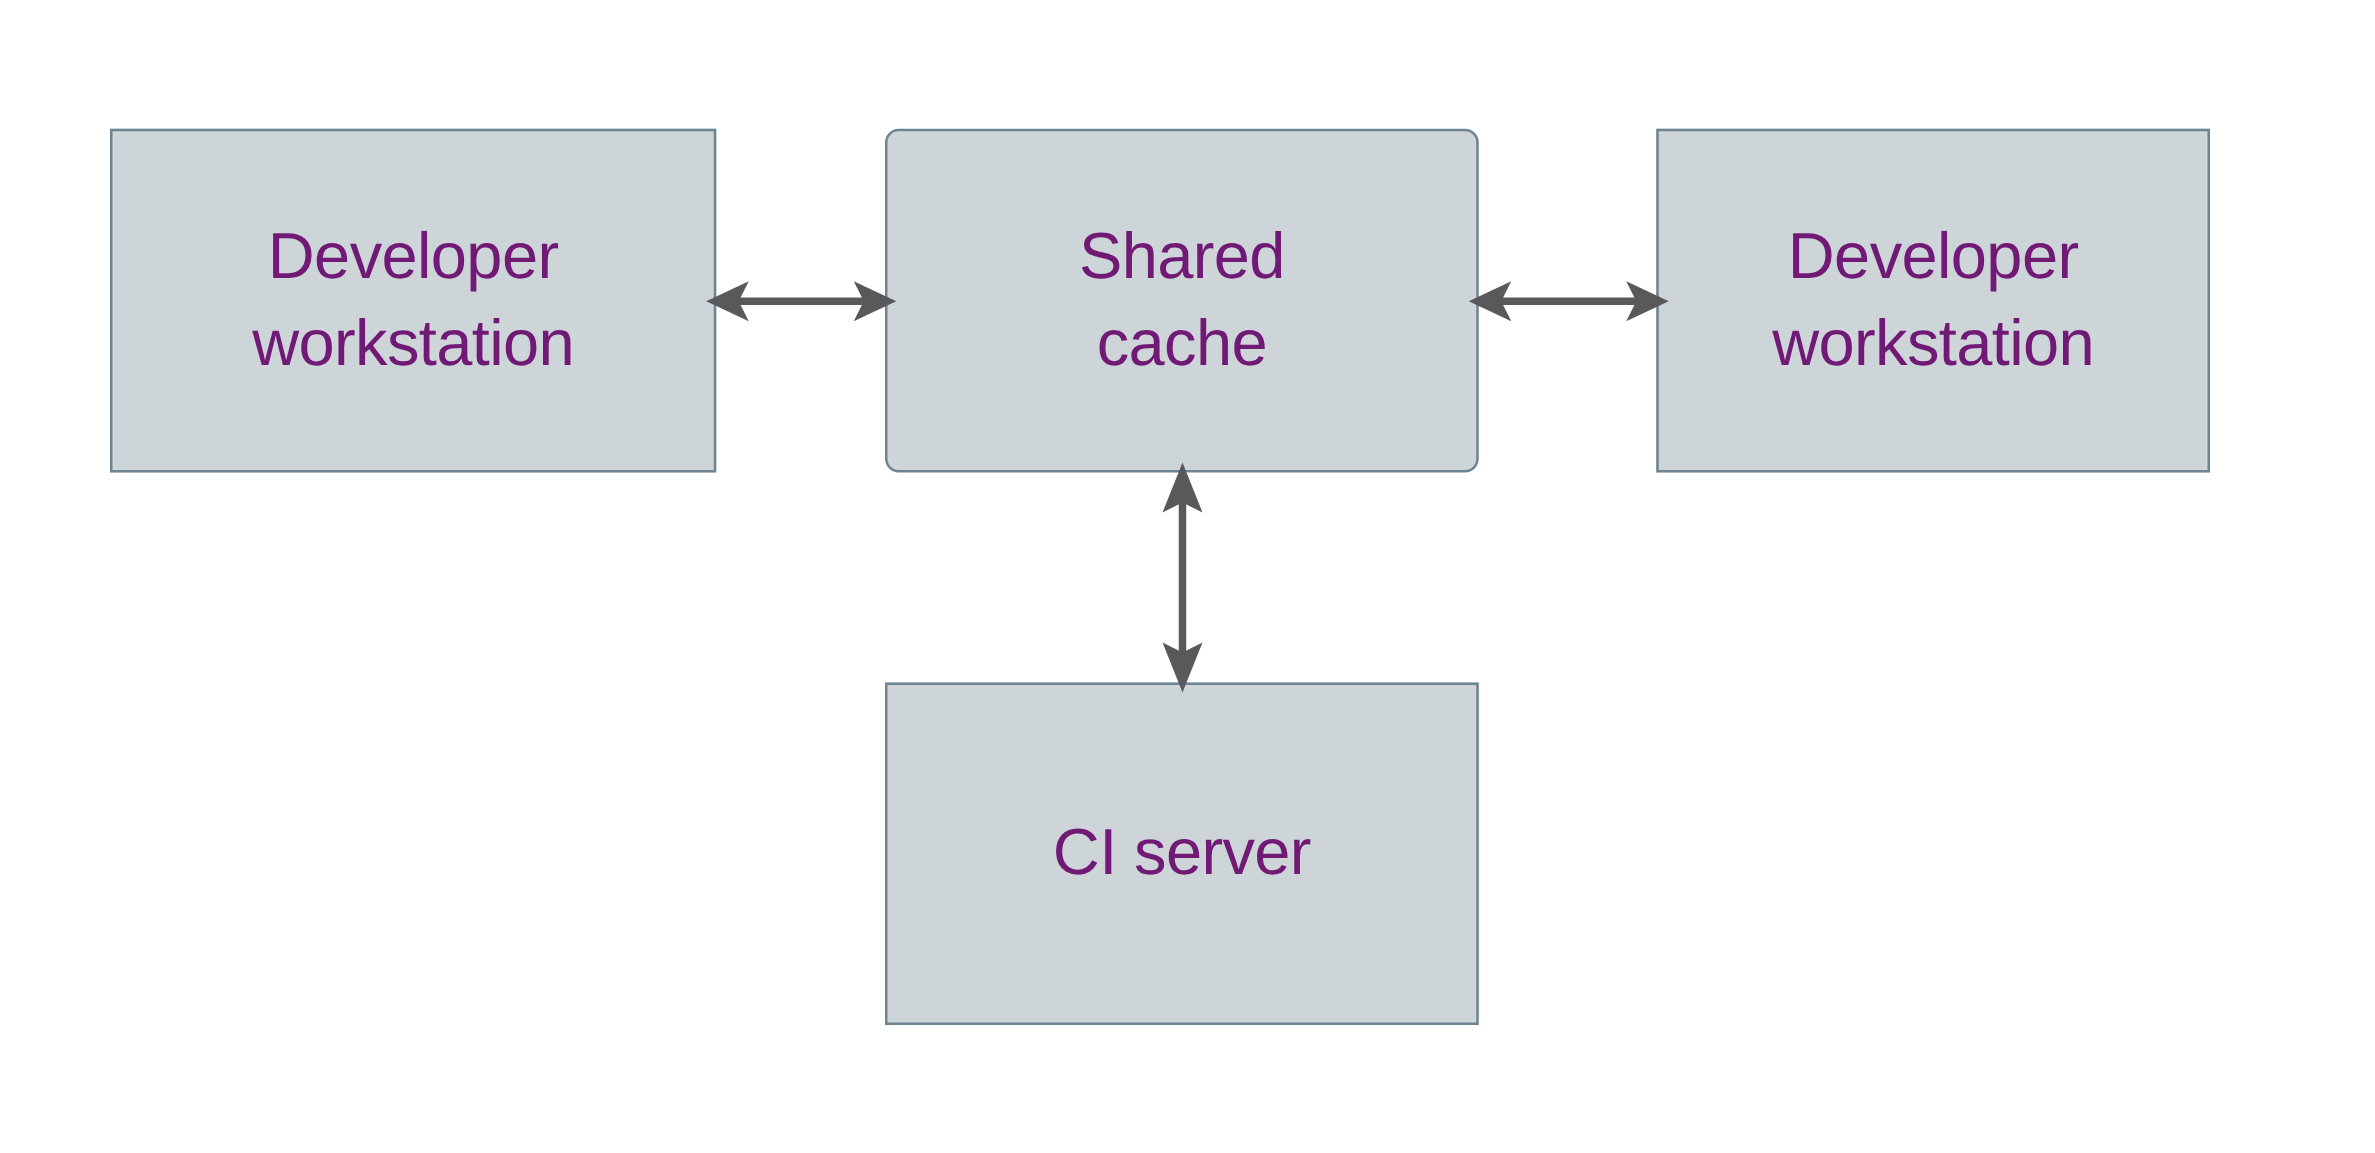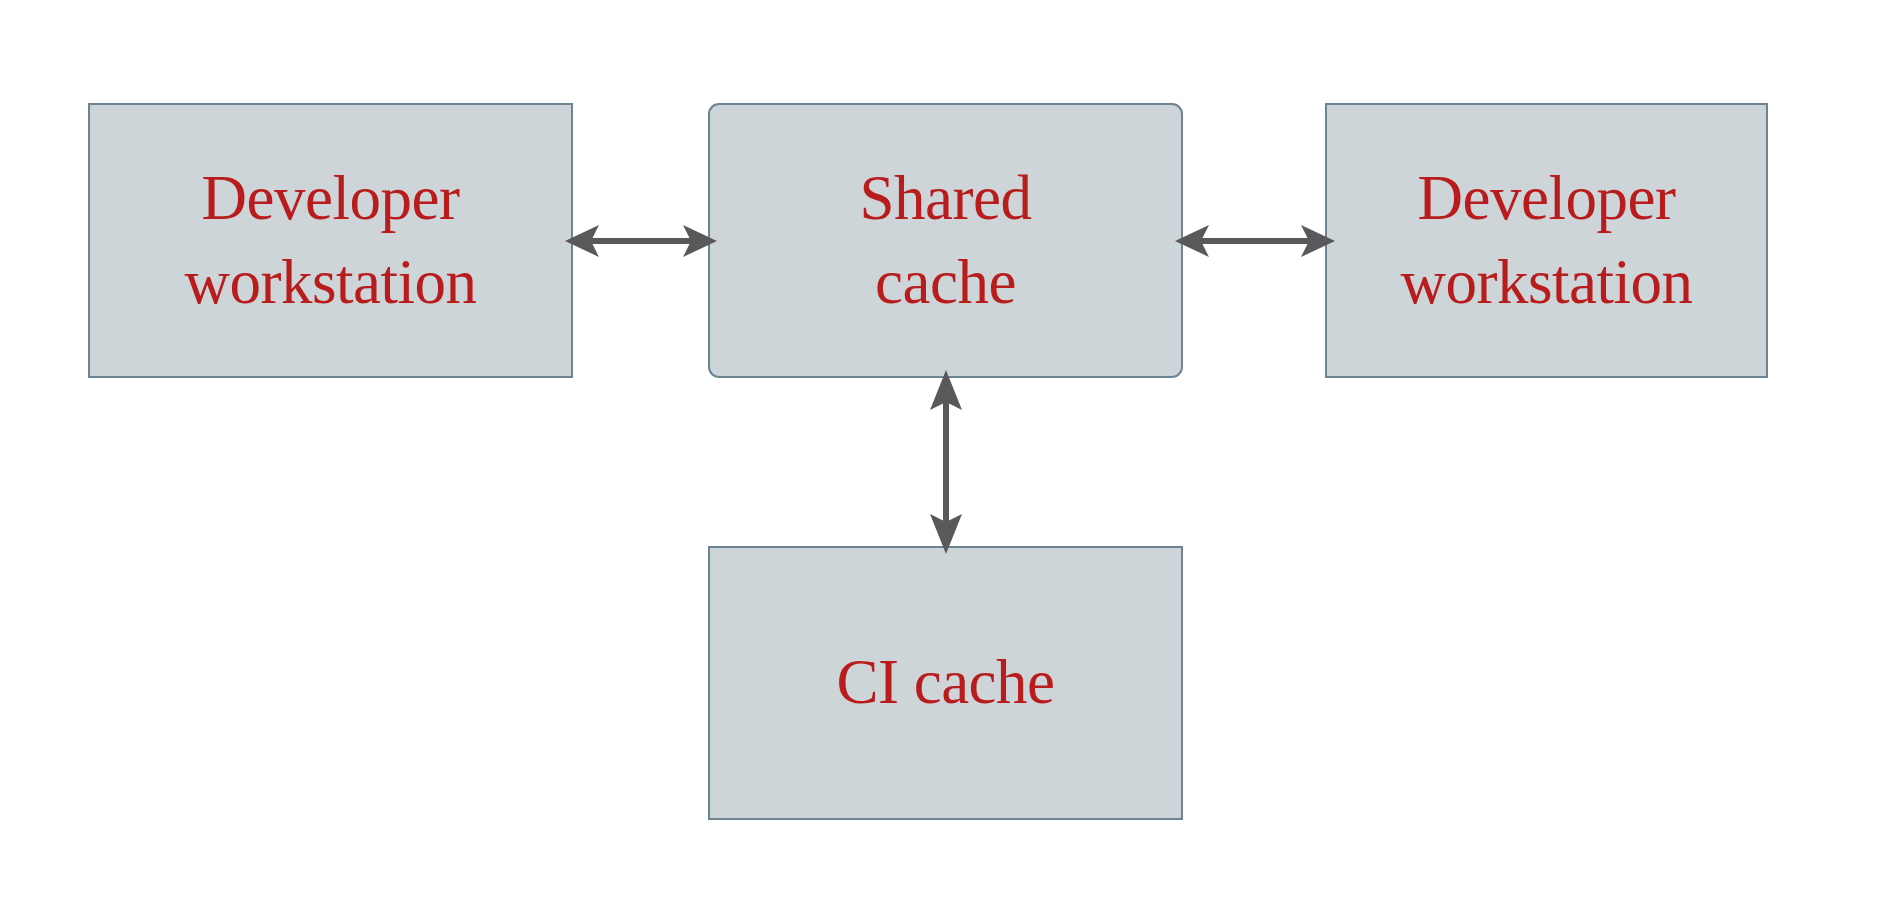--- a/index.html
+++ b/index.html
@@ -26,24 +26,24 @@
     box-sizing: border-box;
     background: #ced5d9;
     border: 2px solid #6d8593;
     display: flex;
     align-items: center;
     justify-content: center;
     text-align: center;
   }
 
   .node-label {
-    font-family: Liberation Serif, serif;
-    font-size: 63px;
+    font-family: Liberation Sans, sans-serif;
+    font-size: 52px;
     line-height: 1.33;
-    color: #b91c1c;
+    color: #701a75;
     font-weight: 400;
     letter-spacing: -0.5px;
     white-space: pre-line;
     display: block;
     width: 115%;
   }
 
   
   #node-dev-left   { left: 88px;  top: 103px; width: 485px; height: 275px; }
   #node-shared     { left: 708px; top: 103px; width: 475px; height: 275px; border-radius: 11px; }
@@ -74,21 +74,21 @@
     <span class="node-label">Shared
 cache</span>
   </div>
 
   <div class="node" id="node-dev-right">
     <span class="node-label">Developer
 workstation</span>
   </div>
 
   <div class="node" id="node-ci">
-    <span class="node-label">CI cache</span>
+    <span class="node-label">CI server</span>
   </div>
 
   <svg class="connector" id="conn-left-shared" viewBox="0 0 152 62" width="152" height="62">
     <g class="arrow-shape">
       <rect x="22" y="28" width="108" height="6"></rect>
       <path d="M 0 31 L 34 15 L 26 31 L 34 47 Z"></path>
       <path d="M 152 31 L 118 15 L 126 31 L 118 47 Z"></path>
     </g>
   </svg>
 

